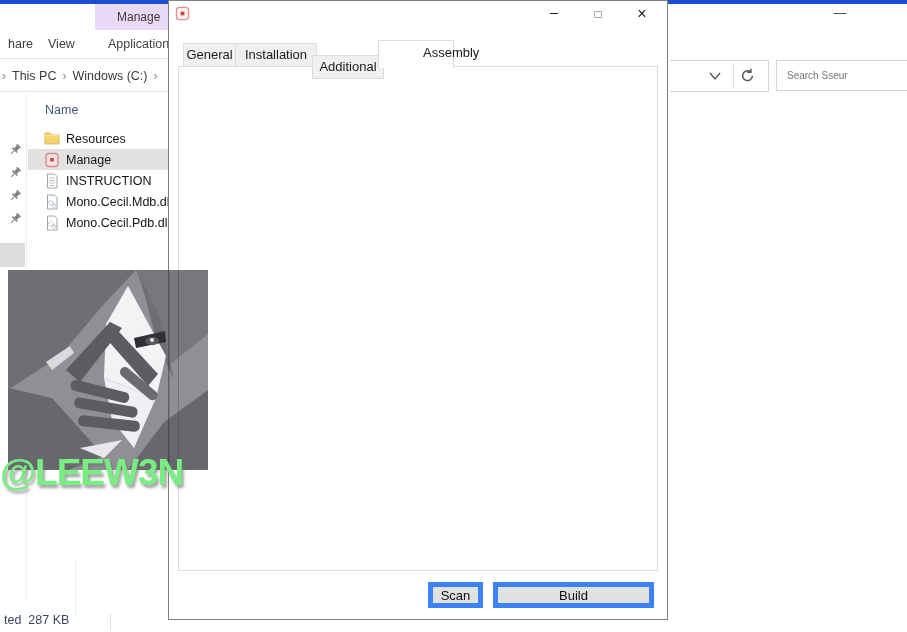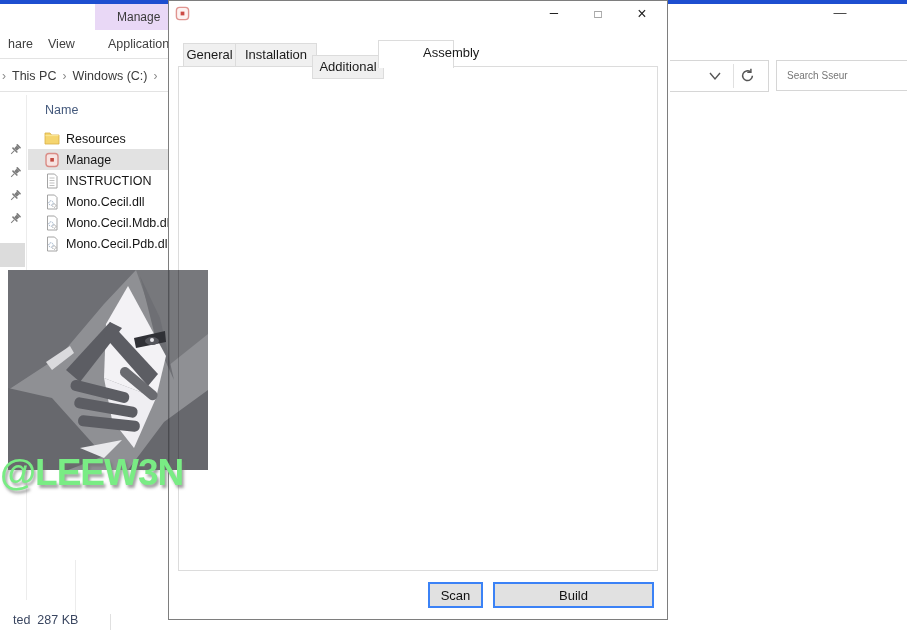--- a/index.html
+++ b/index.html
@@ -37,21 +37,21 @@
   .name-header { position:absolute; left:45px; top:103px; font-size:12.5px; color:#44597c; }
   .file-list { position:absolute; left:28px; top:128px; width:140px; }
   .file-row { display:flex; align-items:center; height:21px; padding-left:16px; white-space:nowrap; }
   .file-row.selected { background:#e2e2e2; }
   .file-row .ficon { width:16px; height:16px; flex:0 0 16px; margin-right:6px; }
   .file-row .fname { font-size:12.5px; color:#141414; }
 
   .pin { position:absolute; left:8px; width:14px; height:14px; }
   .nav-frag { position:absolute; left:0; top:243px; width:25px; height:24px; background:#dcdcdc; }
 
-  .status-text { position:absolute; left:13px; top:613px; font-size:12.5px; color:#3a4660; white-space:pre; }
+  .status-text { position:absolute; left:4px; top:613px; font-size:12.5px; color:#3a4660; white-space:pre; }
   .status-div { position:absolute; left:110px; top:614px; width:1px; height:16px; background:#e0e0e0; }
 
   
   .dialog { position:absolute; left:168px; top:0; width:500px; height:620px;
     background:#fff; border:1px solid #7e7e7e; z-index:10; }
   .dlg-icon { position:absolute; left:6px; top:5px; width:15px; height:15px; }
   .dlg-ctrl { position:absolute; top:0; width:34px; height:28px; text-align:center; color:#222; cursor:default; }
   .dlg-min   { left:368px; font-size:15px; line-height:22px; }
   .dlg-max   { left:412px; font-size:12px; line-height:26px; color:#555; }
   .dlg-close { left:456px; font-size:16px; line-height:25px; }
@@ -67,21 +67,21 @@
   .gb-legend { position:absolute; top:-8px; left:8px; background:#fff; padding:0 4px;
     font-size:13px; color:#1a1a1a; white-space:nowrap; }
   .f-label { position:absolute; font-size:13px; color:#1a1a1a; white-space:nowrap; }
   .f-input { position:absolute; height:19px; width:253px; left:165px;
     border:1px solid #828282; background:#fff; font-family:"Liberation Sans", sans-serif;
     font-size:12px; padding:0 3px; outline:none; }
   .f-input.disabled { background:#f0f0f0; }
   .cbx { position:absolute; width:13px; height:13px; border:1px solid #333; background:#fff; }
   .cbx-label { position:absolute; font-size:13px; color:#1a1a1a; white-space:nowrap; }
 
-  .btn { position:absolute; background:#e1e1e1; border:2px solid #3b82f6;
+  .btn { position:absolute; background:#e1e1e1; border:5px solid #3b82f6;
     font-family:"Liberation Sans", sans-serif; font-size:13px; color:#111;
     text-align:center; cursor:default; }
 
   
   .overlay-img { position:absolute; left:8px; top:270px; width:200px; height:200px; z-index:50; }
   .watermark-text { position:absolute; left:0px; top:452px; z-index:51;
     font-size:37px; font-weight:bold; letter-spacing:-1px; color:#79ec84;
     text-shadow:2px 3px 3px rgba(110,110,110,0.65); white-space:nowrap; }
 </style>
 </head>
@@ -154,30 +154,20 @@
       <span class="fname">Manage</span>
     </div>
     <div class="file-row">
       <span class="ficon">
         <svg viewBox="0 0 16 16" width="16" height="16">
             <path d="M3.5 1 h7 l2.5 2.5 V15 h-9.5 z" fill="#fff" stroke="#9a9a9a" stroke-width="0.9"></path>
             <path d="M5.5 5 h5 M5.5 7.5 h5 M5.5 10 h5 M5.5 12.5 h5" stroke="#b9b9b9" stroke-width="0.9"></path>
           </svg>
       </span>
       <span class="fname">INSTRUCTION</span>
-    </div>
-    <div class="file-row">
-      <span class="ficon">
-        <svg viewBox="0 0 16 16" width="16" height="16">
-            <path d="M3.5 1 h7 l2.5 2.5 V15 h-9.5 z" fill="#fff" stroke="#9a9a9a" stroke-width="0.9"></path>
-            <circle cx="7" cy="9" r="2.2" fill="none" stroke="#8fa6c0" stroke-width="1" stroke-dasharray="1.2 0.8"></circle>
-            <circle cx="10.3" cy="11.6" r="1.7" fill="none" stroke="#9a9a9a" stroke-width="1" stroke-dasharray="1 0.7"></circle>
-          </svg>
-      </span>
-      <span class="fname">Mono.Cecil.dll</span>
     </div>
     <div class="file-row">
       <span class="ficon">
         <svg viewBox="0 0 16 16" width="16" height="16">
             <path d="M3.5 1 h7 l2.5 2.5 V15 h-9.5 z" fill="#fff" stroke="#9a9a9a" stroke-width="0.9"></path>
             <circle cx="7" cy="9" r="2.2" fill="none" stroke="#8fa6c0" stroke-width="1" stroke-dasharray="1.2 0.8"></circle>
             <circle cx="10.3" cy="11.6" r="1.7" fill="none" stroke="#9a9a9a" stroke-width="1" stroke-dasharray="1 0.7"></circle>
           </svg>
       </span>
       <span class="fname">Mono.Cecil.Mdb.dl</span>

